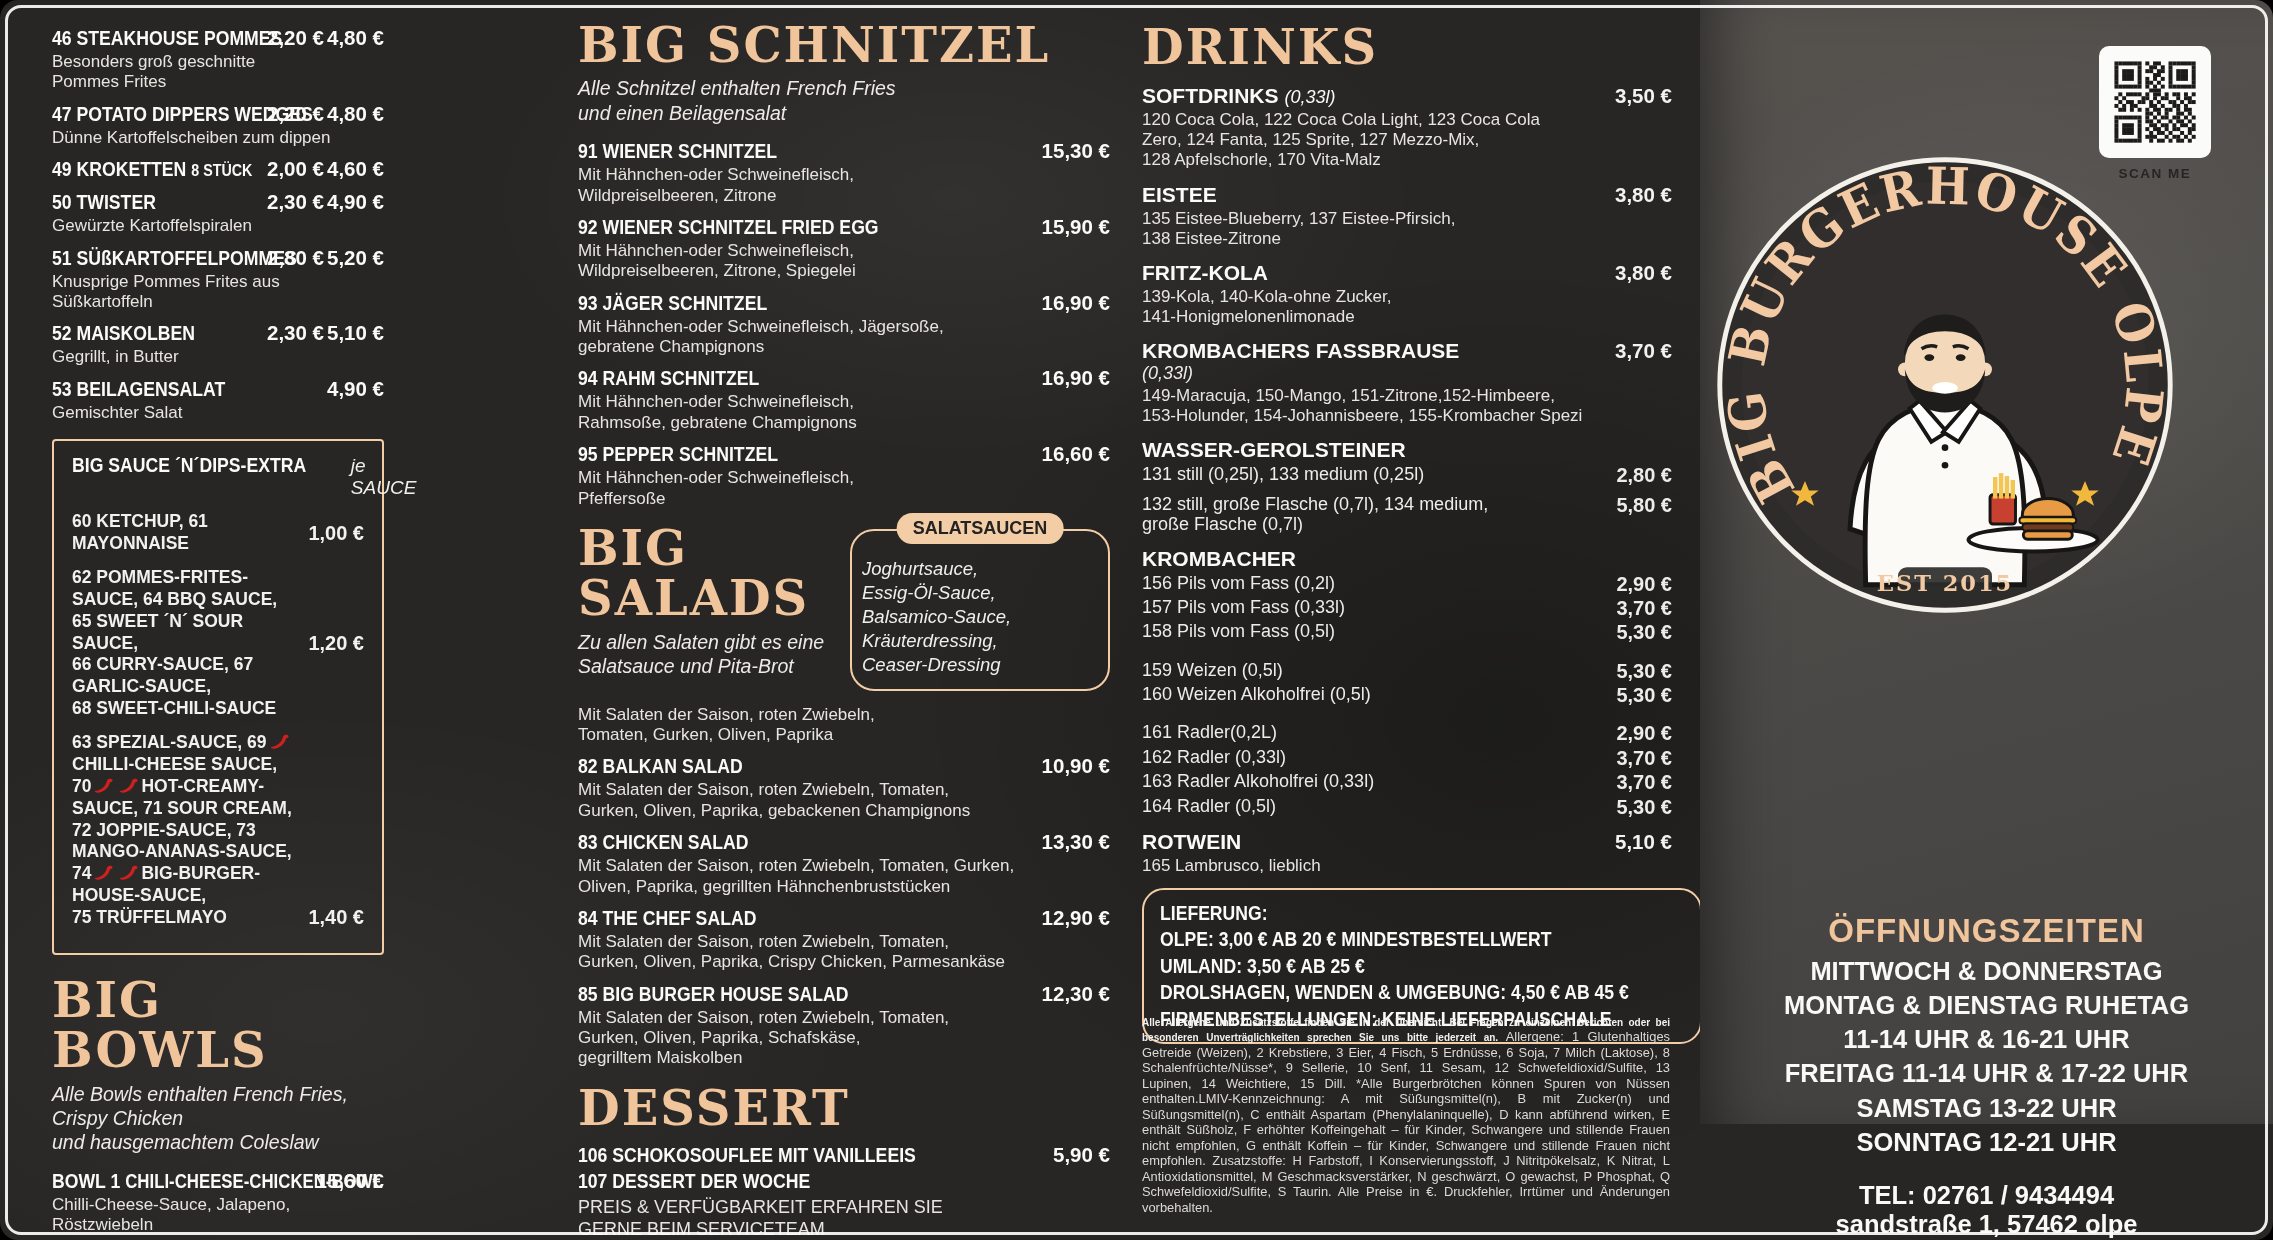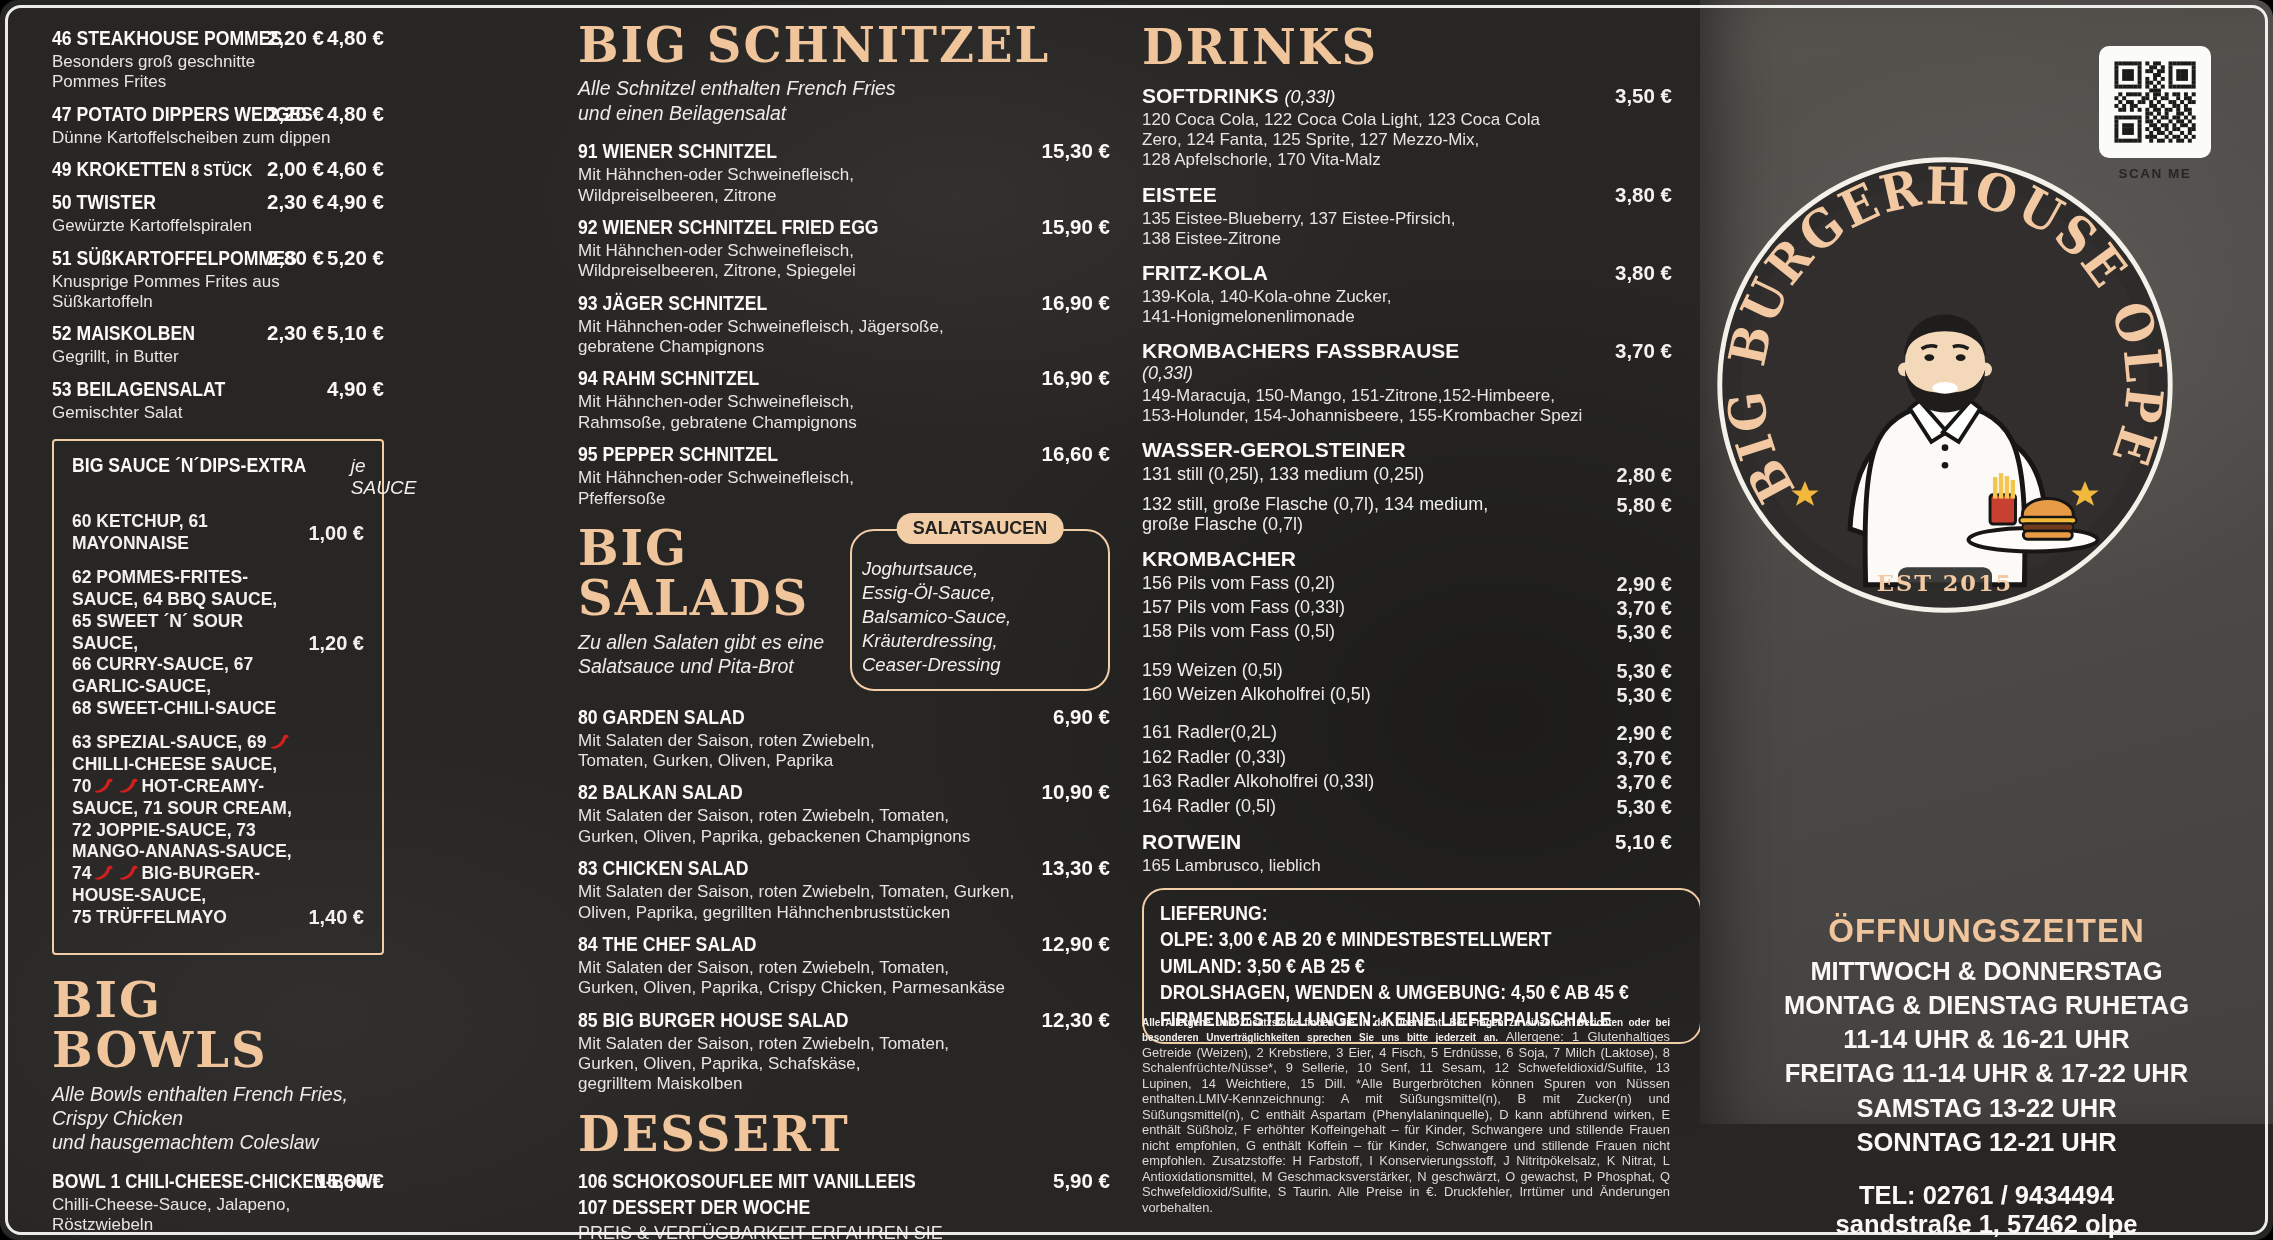--- a/index.html
+++ b/index.html
@@ -279,24 +279,20 @@
 Essig-Öl-Sauce,
 Balsamico-Sauce,
 Kräuterdressing,
 Ceaser-Dressing</div>
       </div>
       <div class="hd">BIG SALADS</div>
       <div class="sub">Zu allen Salaten gibt es eine
 Salatsauce und Pita-Brot</div>
 
       <div class="s-item" style="margin-top:26px">
-        <div class="irow">
-          <span class="iname"><span class="sq">80 GARDEN SALAD</span></span>
-          <span class="ip wide">6,90 €</span>
-        </div>
         <div class="idesc">Mit Salaten der Saison, roten Zwiebeln,
 Tomaten, Gurken, Oliven, Paprika</div>
       </div>
       <div class="s-item">
         <div class="irow">
           <span class="iname"><span class="sq">82 BALKAN SALAD</span></span>
           <span class="ip wide">10,90 €</span>
         </div>
         <div class="idesc">Mit Salaten der Saison, roten Zwiebeln, Tomaten,
 Gurken, Oliven, Paprika, gebackenen Champignons</div>

